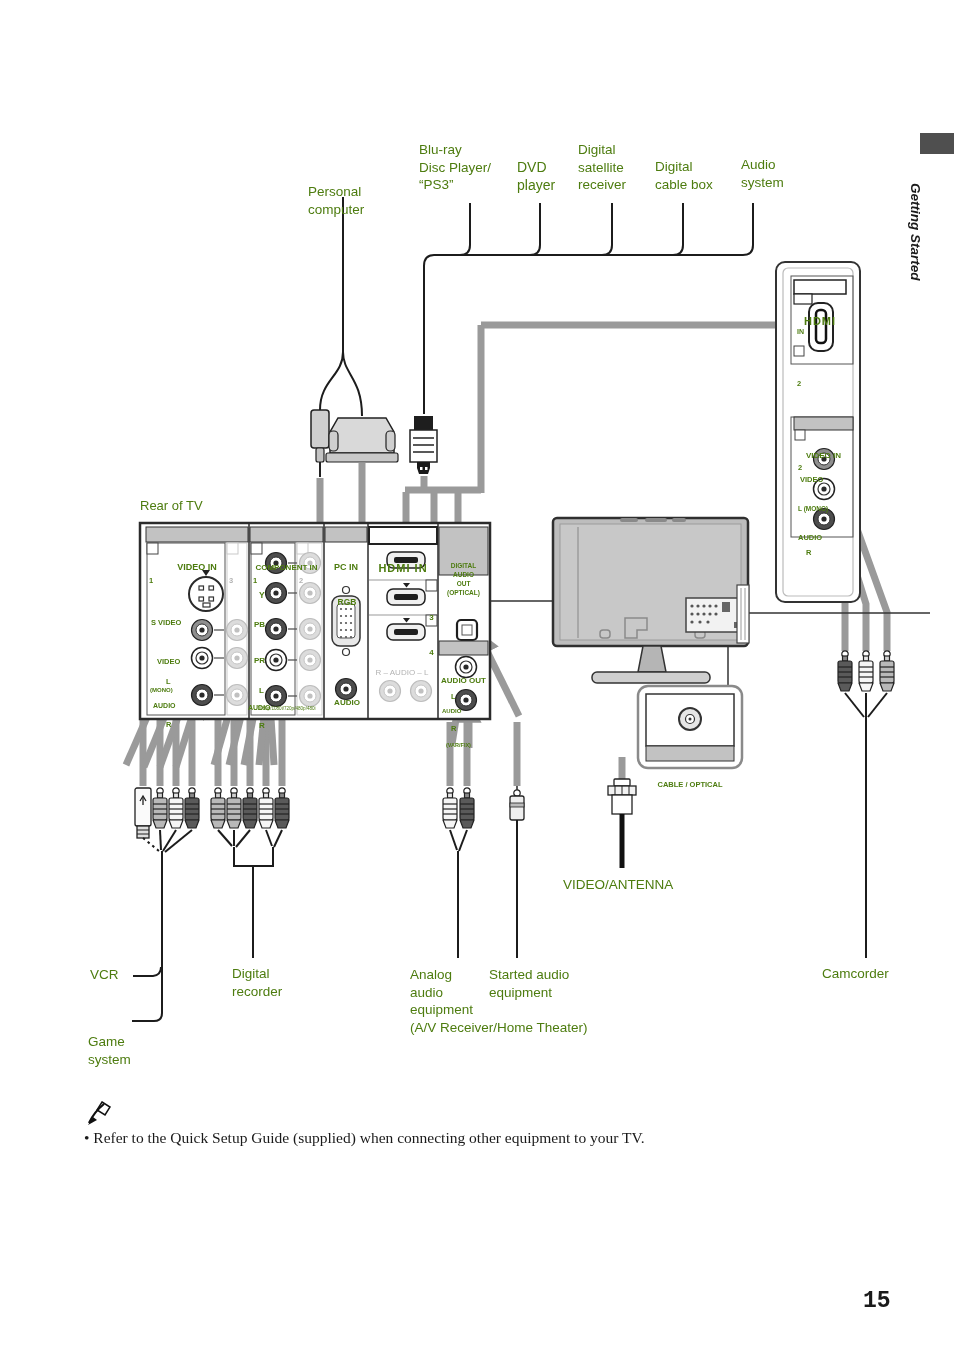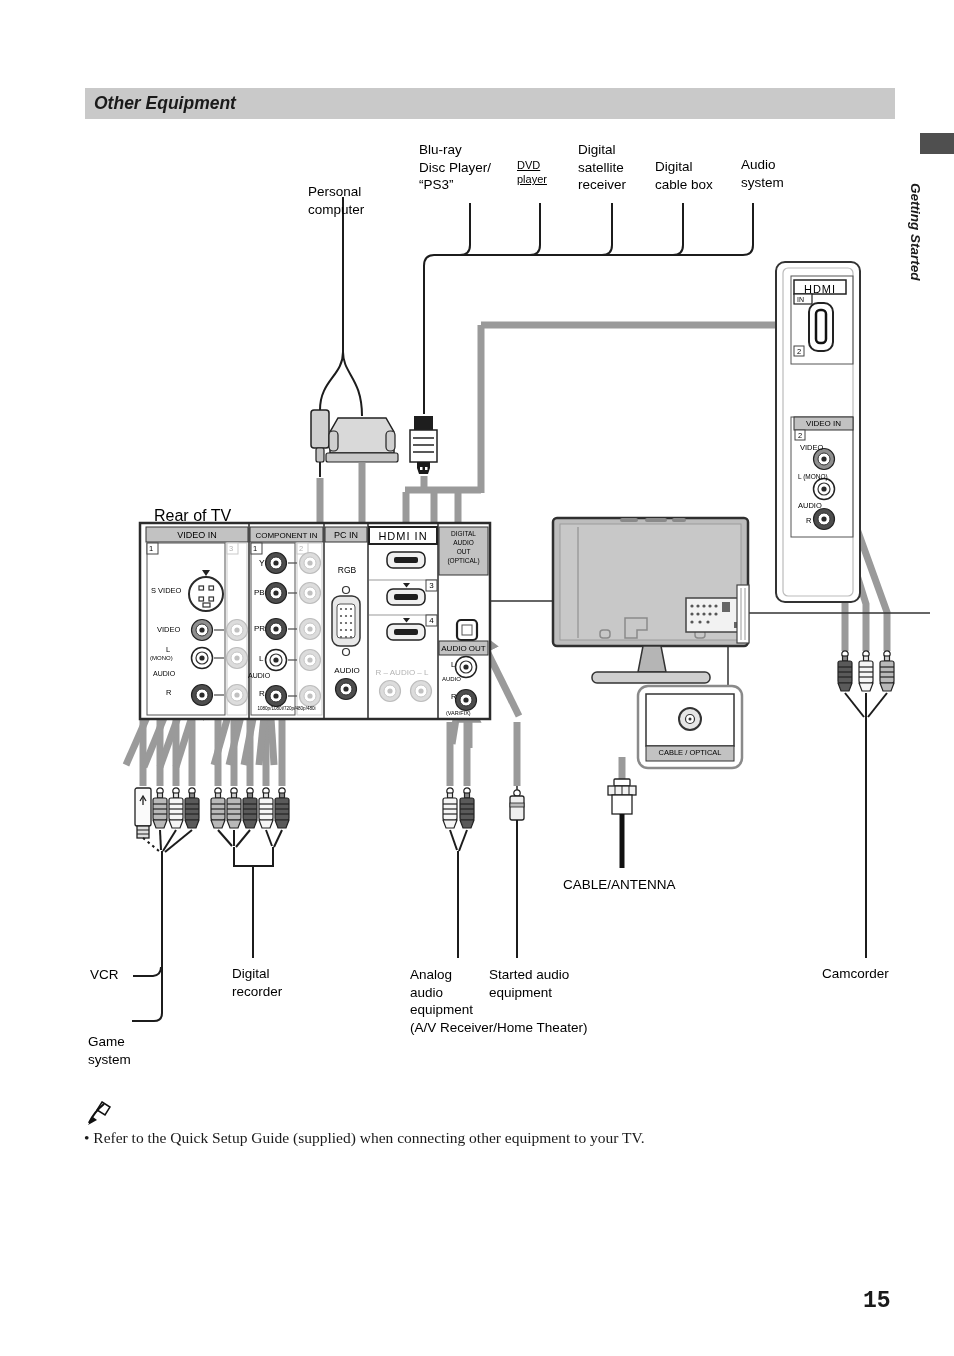--- a/index.html
+++ b/index.html
@@ -1,59 +1,56 @@
 <!DOCTYPE html>
 <html><head>
 <meta charset="utf-8">
 <style>
   html,body{margin:0;padding:0;background:#fff;}
   .page{position:relative;width:954px;height:1356px;background:#ffffff;overflow:hidden;
         font-family:"Liberation Sans",sans-serif;color:#1a1a1a;}
-  .lbl{position:absolute;font-family:"Liberation Sans",sans-serif;color:#000000;
+  .lbl{position:absolute;font-family:"Liberation Sans",sans-serif;color:#4d7c0f;
        white-space:pre-line;line-height:1.3;z-index:3;}
   .c{text-align:center;}
   .title-bar{position:absolute;left:85px;top:88px;width:810px;height:31px;background:#c9c9c9;z-index:2;}
   .title-text{position:absolute;left:9px;top:5px;font-size:17.5px;font-weight:bold;font-style:italic;}
   .side-tab{position:absolute;left:920px;top:133px;width:34px;height:21px;background:#4f4f4f;z-index:2;}
   .side-text{position:absolute;left:908px;top:183px;height:130px;writing-mode:vertical-rl;
              font-size:13.5px;font-weight:bold;font-style:italic;z-index:3;}
   .note-line{position:absolute;left:84px;top:1129px;width:680px;
              font-family:"Liberation Serif",serif;font-size:15.5px;z-index:3;}
   .pagenum{position:absolute;left:863px;top:1288px;font-size:23px;font-weight:bold;z-index:3;font-family:Liberation Mono, monospace;}
   svg.diagram{position:absolute;left:0;top:0;z-index:1;}
-  .hdr{font-weight:normal;}
+  .hdr{font-weight:bold;margin-top:32px;}
   .ghosttxt{color:#b3b3b3;}
 </style>
 </head>
 <body>
 
 <div class="page">
 
-  <div class="title-bar">
-    <div class="title-text">Other Equipment</div>
-  </div>
   <div class="side-tab"></div>
   <div class="side-text">Getting Started</div>
 
   <div class="lbl" style="left:308px;top:159px;font-size:13.5px;margin-top:24px;">Personal
 computer</div>
   <div class="lbl" style="left:419px;top:141px;font-size:13.5px;">Blu-ray
 Disc Player/
 “PS3”</div>
-  <div class="lbl" style="left:517px;top:158px;font-size:11px;text-decoration:underline;">DVD
+  <div class="lbl" style="left:517px;top:158px;font-size:14px;">DVD
 player</div>
   <div class="lbl" style="left:578px;top:141px;font-size:13.5px;">Digital
 satellite
 receiver</div>
   <div class="lbl" style="left:655px;top:158px;font-size:13.5px;">Digital
 cable box</div>
   <div class="lbl" style="left:741px;top:156px;font-size:13.5px;">Audio
 system</div>
 
-  <div class="lbl" style="left:154px;top:498px;font-size:16px;margin-top:8px;">Rear of TV</div>
+  <div class="lbl" style="left:140px;top:498px;font-size:13px;">Rear of TV</div>
 
   <div class="lbl hdr c" style="left:146px;top:530px;width:102px;font-size:9px;">VIDEO IN</div>
   <div class="lbl hdr c" style="left:250px;top:531px;width:73px;font-size:8px;">COMPONENT IN</div>
   <div class="lbl hdr c" style="left:325px;top:530px;width:42px;font-size:9px;">PC IN</div>
   <div class="lbl hdr c" style="left:369px;top:529px;width:68px;font-size:11px;letter-spacing:1px;">HDMI IN</div>
   <div class="lbl hdr c" style="left:439px;top:529px;width:49px;font-size:6.5px;line-height:1.4;">DIGITAL
 AUDIO
 OUT
 (OPTICAL)</div>
 
@@ -105,21 +102,21 @@
   <div class="lbl" style="left:88px;top:1015px;font-size:13.5px;margin-top:18px;">Game
 system</div>
   <div class="lbl" style="left:232px;top:965px;font-size:13.5px;">Digital
 recorder</div>
   <div class="lbl" style="left:410px;top:966px;width:230px;font-size:13.5px;">Analog
 audio
 equipment
 (A/V Receiver/Home Theater)</div>
   <div class="lbl" style="left:489px;top:966px;font-size:13.5px;">Started audio
 equipment</div>
-  <div class="lbl" style="left:563px;top:876px;font-size:13.5px;">CABLE/ANTENNA</div>
+  <div class="lbl" style="left:563px;top:876px;font-size:13.5px;">VIDEO/ANTENNA</div>
   <div class="lbl" style="left:822px;top:965px;font-size:13.5px;">Camcorder</div>
 
   <div class="note-line">
     <span>•</span>
     <span>Refer to the Quick Setup Guide (supplied) when connecting other equipment to your TV.</span>
   </div>
   <div class="pagenum">15</div>
 
   <svg class="diagram" width="954" height="1356" viewBox="0 0 954 1356">
     <defs>

